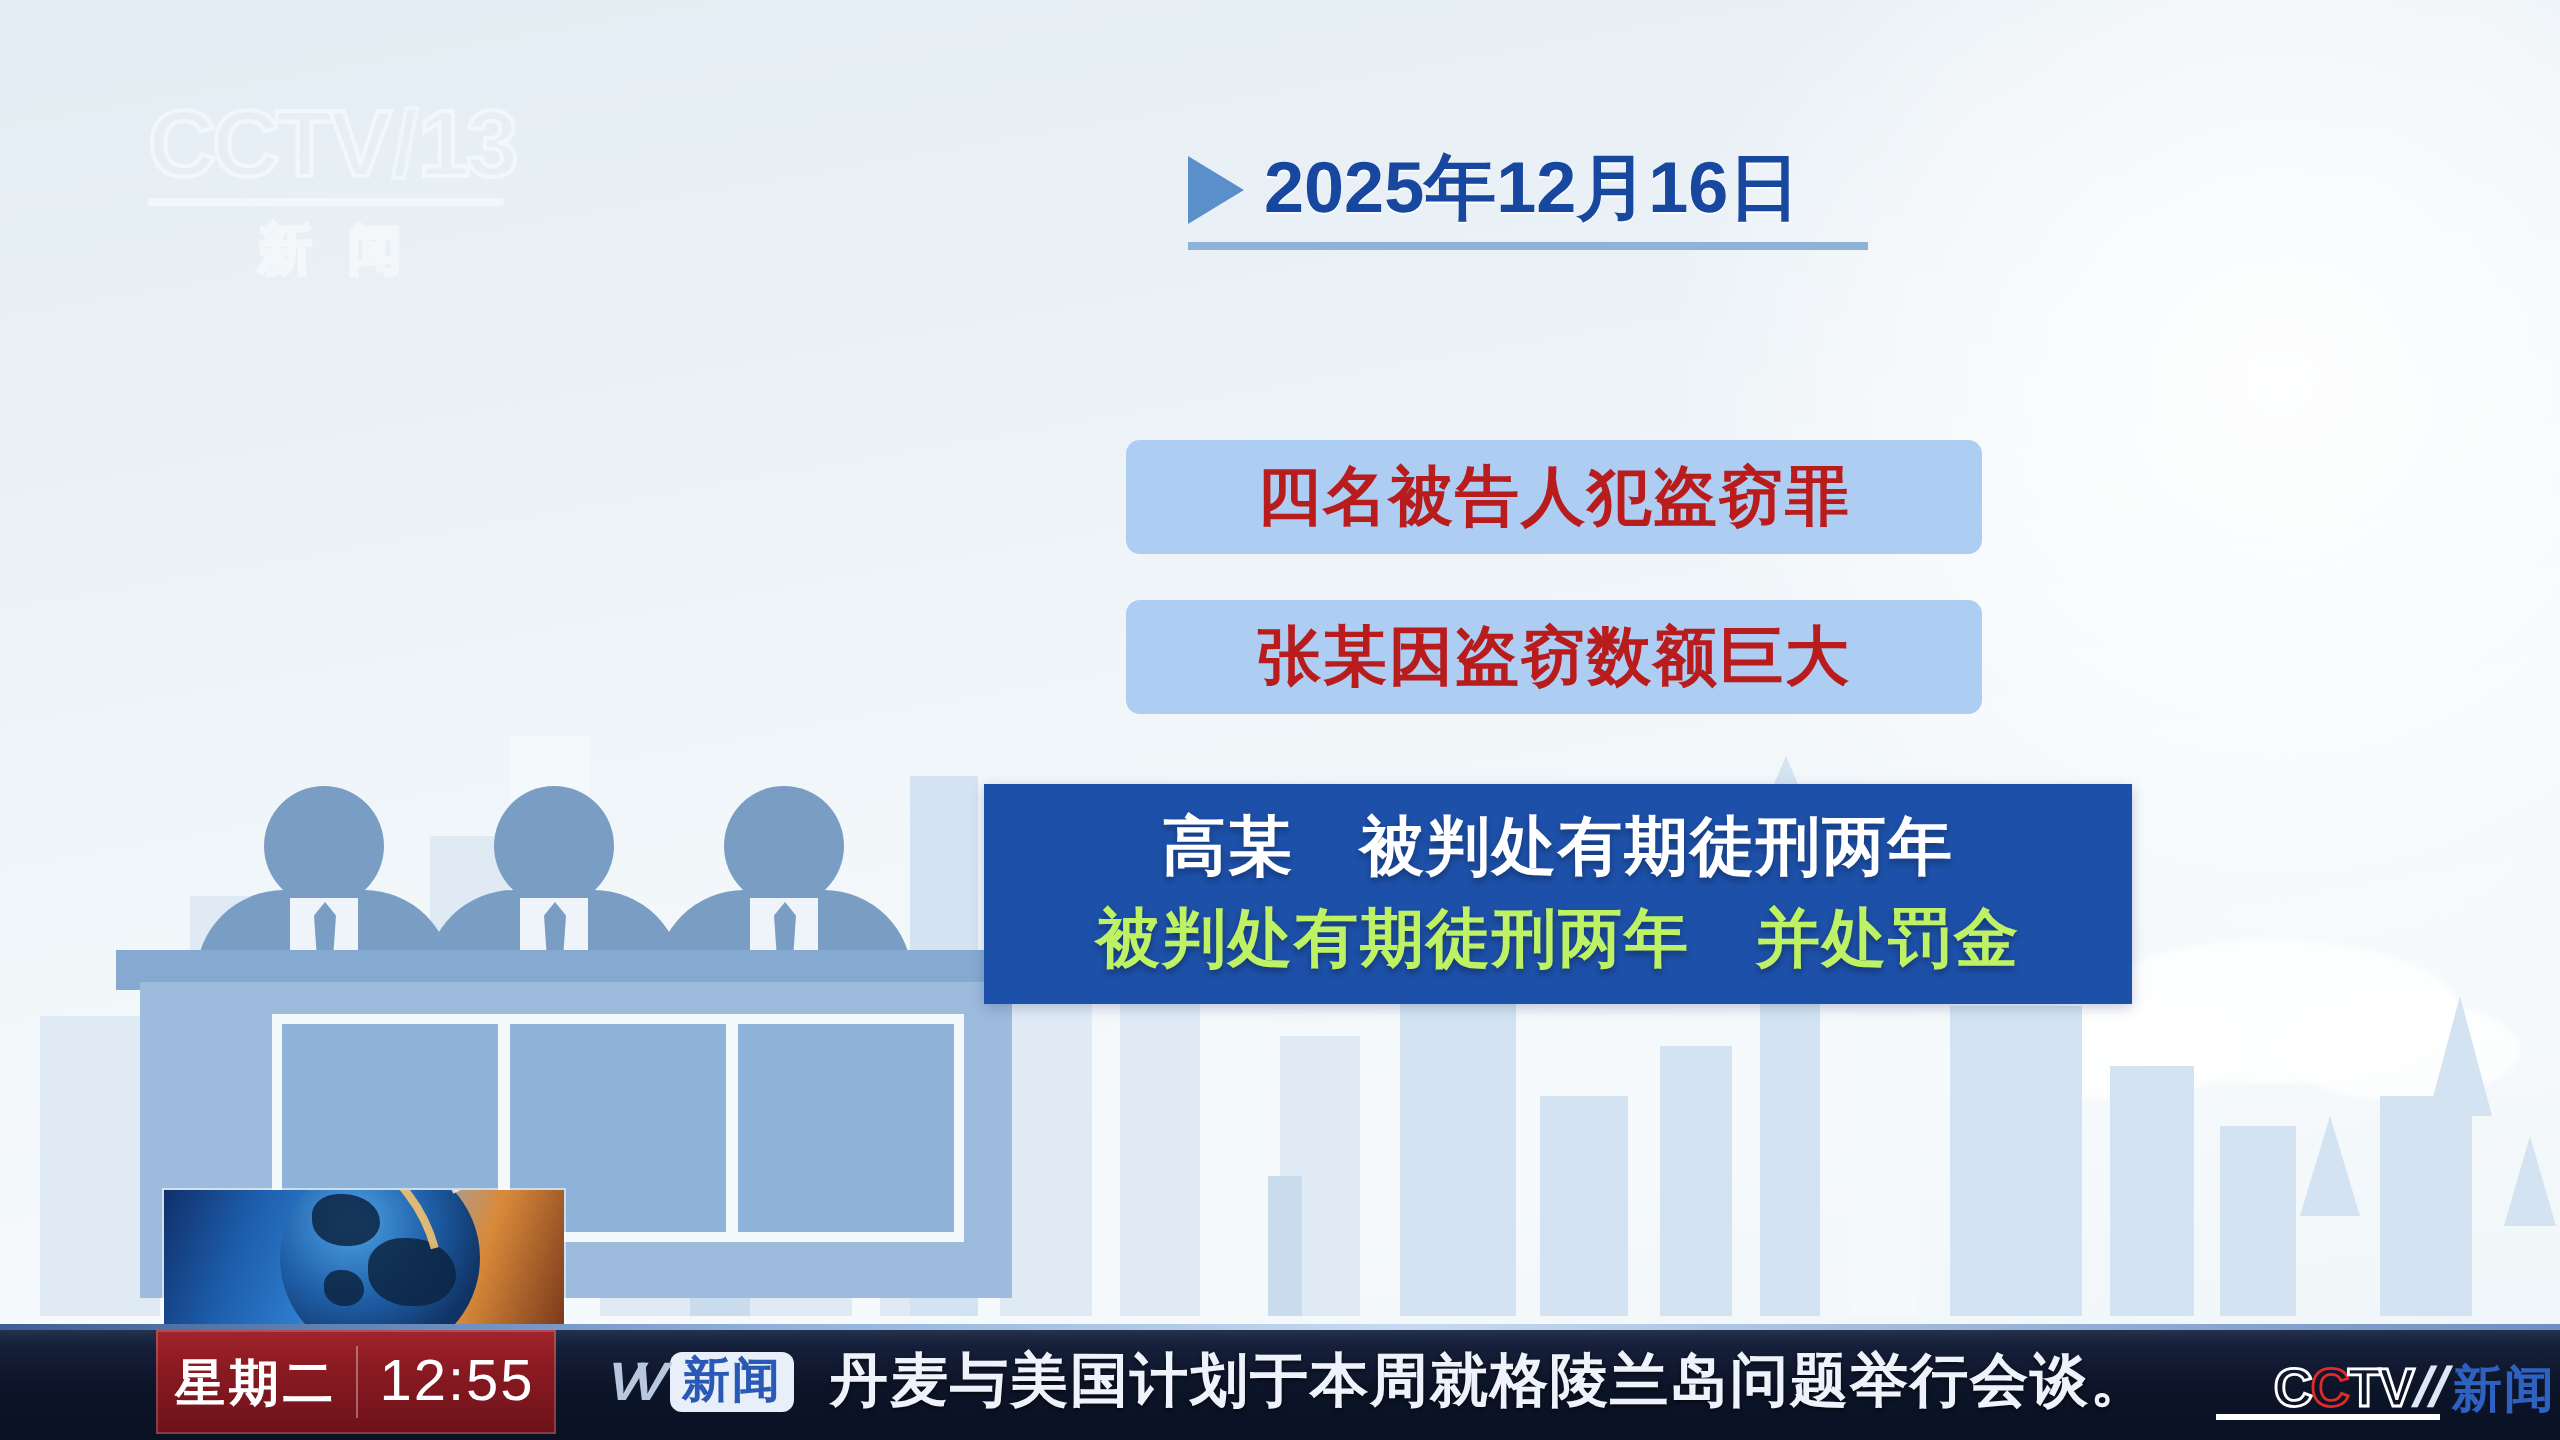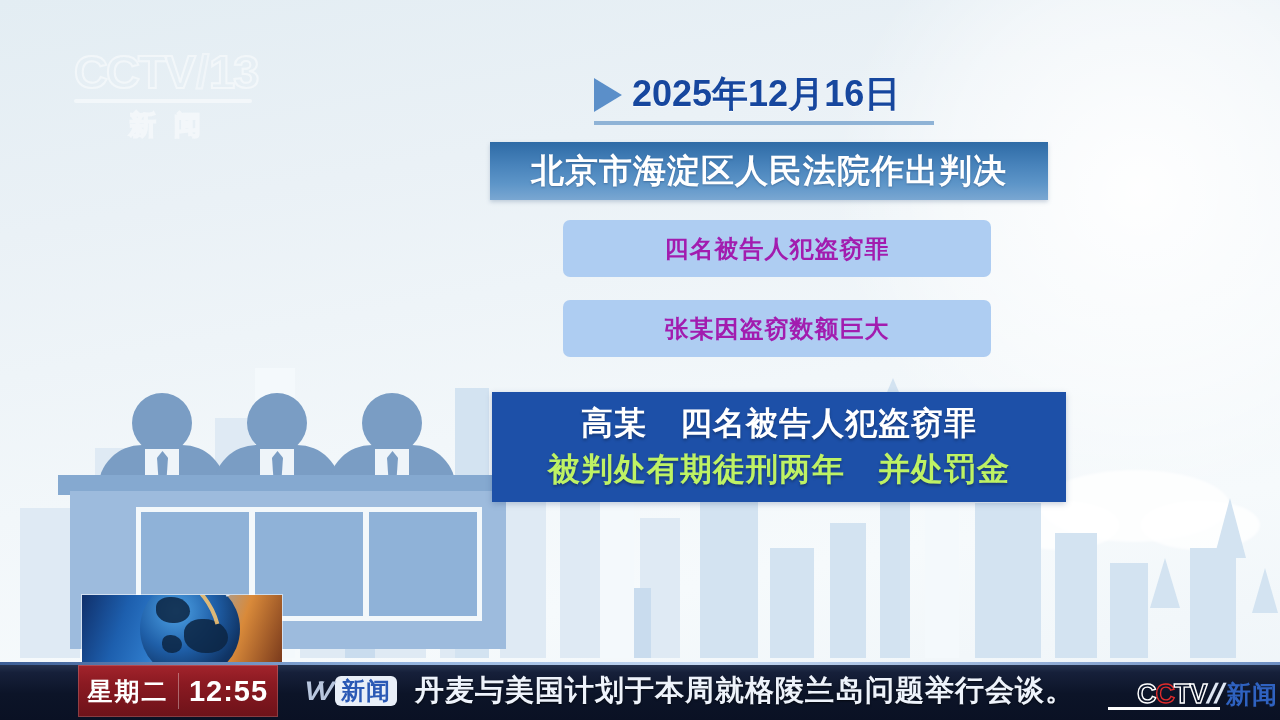--- a/index.html
+++ b/index.html
@@ -175,22 +175,22 @@
     letter-spacing: 1px;
     box-shadow: 0 2px 4px rgba(60,90,130,.25);
     text-shadow: 0 1px 2px rgba(20,50,90,.35);
   }
 
   .bar-light {
     left: 563px;
     width: 428px; height: 57px;
     background: #aecdf2;
     border-radius: 7px;
-    color: #a21caf;
-    font-size: 24px;
+    color: #b91c1c;
+    font-size: 32px;
     letter-spacing: 1px;
   }
   .bar-light.b2 { top: 220px; }
   .bar-light.b3 { top: 300px; }
 
   .bar-navy {
     left: 492px; top: 392px;
     width: 574px; height: 110px;
     background: #1d50a8;
     flex-direction: column;
@@ -232,21 +232,21 @@
     box-shadow: inset 0 0 0 1px rgba(255,255,255,.18);
   }
   .clock-day {
     width: 100px; text-align: center;
     font-size: 25px; font-weight: bold;
     letter-spacing: 2px;
   }
   .clock-sep { width: 1px; height: 36px; background: rgba(255,255,255,.35); }
   .clock-time {
     width: 99px; text-align: center;
-    font-size: 29px; font-weight: bold;
+    font-size: 29px; font-weight: normal;
     letter-spacing: 1px;
   }
   .news-badge {
     margin-left: 26px;
     display: flex; align-items: center; gap: 7px;
   }
   .badge-v {
     font-size: 27px; font-weight: bold;
     color: #b8c6de;
     transform: skewX(-14deg);
@@ -399,28 +399,27 @@
     <div class="wm-cn">新闻</div>
   </div>
 
   <div id="headline-block">
 
     <div class="date-row">
       <div class="date-arrow"></div>
       <div class="date-text">2025年12月16日</div>
     </div>
 
-    <div class="bar bar-dark">北京市海淀区人民法院作出判决</div>
 
     <div class="bar bar-light b2">四名被告人犯盗窃罪</div>
 
     <div class="bar bar-light b3">张某因盗窃数额巨大</div>
 
     <div class="bar bar-navy">
-      <div class="navy-line1">高某　四名被告人犯盗窃罪</div>
+      <div class="navy-line1">高某　被判处有期徒刑两年</div>
       <div class="navy-line2">被判处有期徒刑两年　并处罚金</div>
     </div>
 
   </div>
 
   <div id="bottom-bar">
     <div class="clock-box">
       <div class="clock-day">星期二</div>
       <div class="clock-sep"></div>
       <div class="clock-time">12:55</div>

